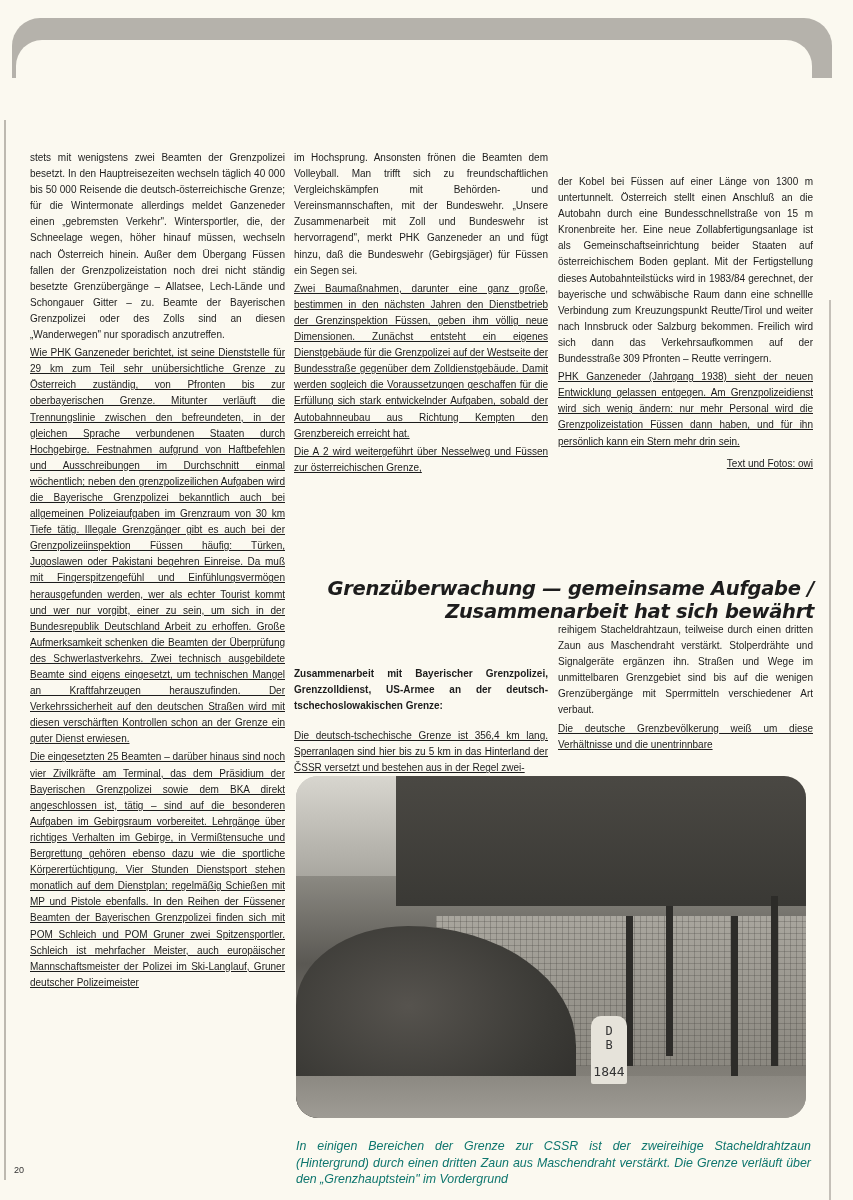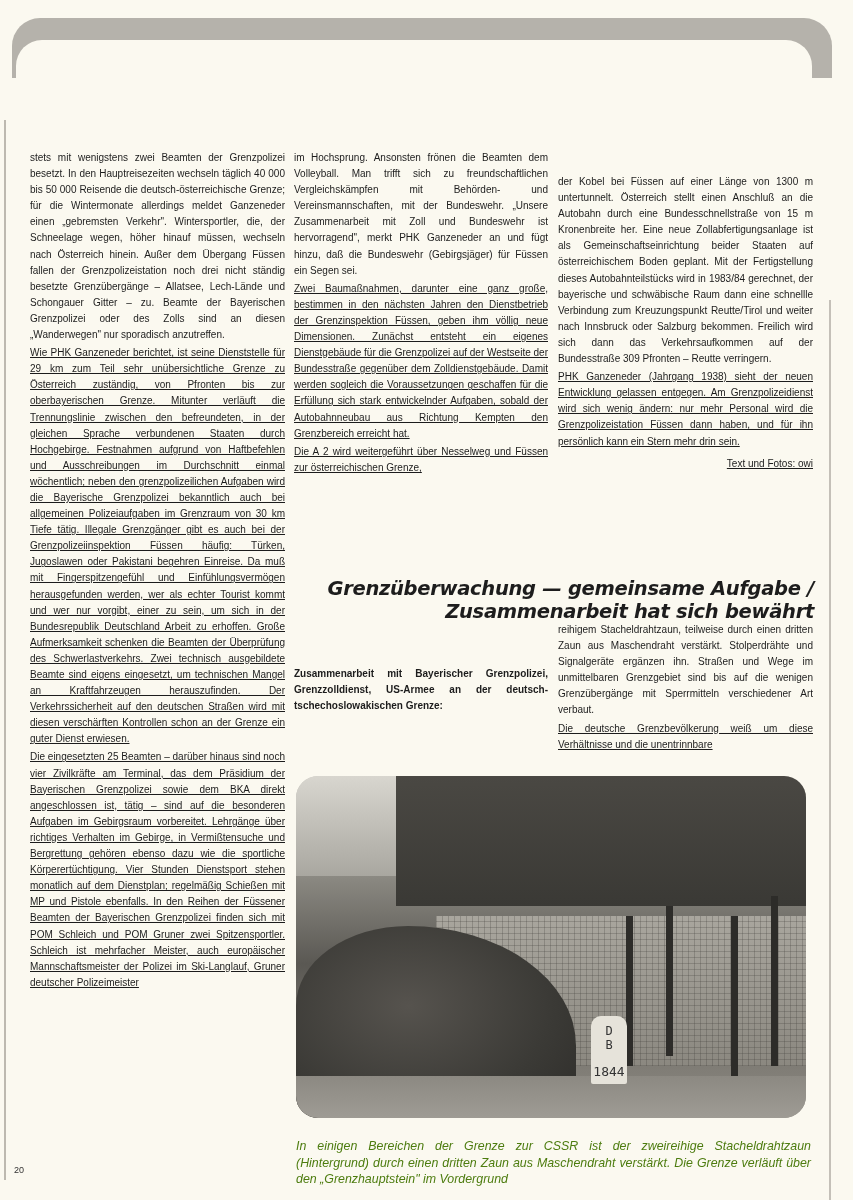--- a/index.html
+++ b/index.html
@@ -53,21 +53,21 @@
   .stone {
     position:absolute; left:295px; top:240px; width:36px; height:68px;
     background:#e6e3da; border-radius:10px 10px 2px 2px;
     font-family:"DejaVu Sans Mono", monospace; color:#333; text-align:center;
   }
   .stone .l1 { font-size:12px; line-height:14px; margin-top:8px; display:block; }
   .stone .l2 { font-size:12px; line-height:14px; display:block; }
   .stone .yr { font-size:13px; display:block; margin-top:12px; }
   .caption {
     position:absolute; left:296px; top:1126px; width:515px;
-    font-size:12.4px; line-height:16.4px; font-style:italic; text-align:justify; color:#4d7c0f;
+    font-size:12.4px; line-height:16.4px; font-style:italic; text-align:justify; color:#0f766e;
   }
   .page-num { position:absolute; left:14px; top:1165px; font-size:9px; font-weight:normal; color:#333; }
 </style>
 </head>
 <body>
 
 <div class="top-band"></div>
 <div class="top-band-inner"></div>
 <div class="left-rule"></div>
 <div class="right-rule"></div>
@@ -87,20 +87,21 @@
 <div class="col" id="col3">
   <p>der Kobel bei Füssen auf einer Länge von 1300 m untertunnelt. Österreich stellt einen Anschluß an die Autobahn durch eine Bundesschnellstraße von 15 m Kronenbreite her. Eine neue Zollabfertigungsanlage ist als Gemeinschaftseinrichtung beider Staaten auf österreichischem Boden geplant. Mit der Fertigstellung dieses Autobahnteilstücks wird in 1983/84 gerechnet, der bayerische und schwäbische Raum dann eine schnellle Verbindung zum Kreuzungspunkt Reutte/Tirol und weiter nach Innsbruck oder Salzburg bekommen. Freilich wird sich dann das Verkehrsaufkommen auf der Bundesstraße 309 Pfronten – Reutte verringern.</p>
   <p>PHK Ganzeneder (Jahrgang 1938) sieht der neuen Entwicklung gelassen entgegen. Am Grenzpolizeidienst wird sich wenig ändern: nur mehr Personal wird die Grenzpolizeistation Füssen dann haben, und für ihn persönlich kann ein Stern mehr drin sein.</p>
   <p class="credit">Text und Fotos: owi</p>
 </div>
 
 <h2 class="headline">Grenzüberwachung — gemeinsame Aufgabe / Zusammenarbeit hat sich bewährt</h2>
 
 <div class="col" id="col4">
   <p class="lead">Zusammenarbeit mit Bayerischer Grenzpolizei, Grenzzolldienst, US-Armee an der deutsch-tschechoslowakischen Grenze:</p>
+  <p>Die deutsch-tschechische Grenze ist 356,4 km lang. Sperranlagen sind hier bis zu 5 km in das Hinterland der ČSSR versetzt und bestehen aus in der Regel zwei-</p>
 </div>
 
 <div class="col" id="col5">
   <p>reihigem Stacheldrahtzaun, teilweise durch einen dritten Zaun aus Maschendraht verstärkt. Stolperdrähte und Signalgeräte ergänzen ihn. Straßen und Wege im unmittelbaren Grenzgebiet sind bis auf die wenigen Grenzübergänge mit Sperrmitteln verschiedener Art verbaut.</p>
   <p>Die deutsche Grenzbevölkerung weiß um diese Verhältnisse und die unentrinnbare</p>
 </div>
 
 <div class="photo">
   <div class="sky"></div>
   <div class="forest"></div>

